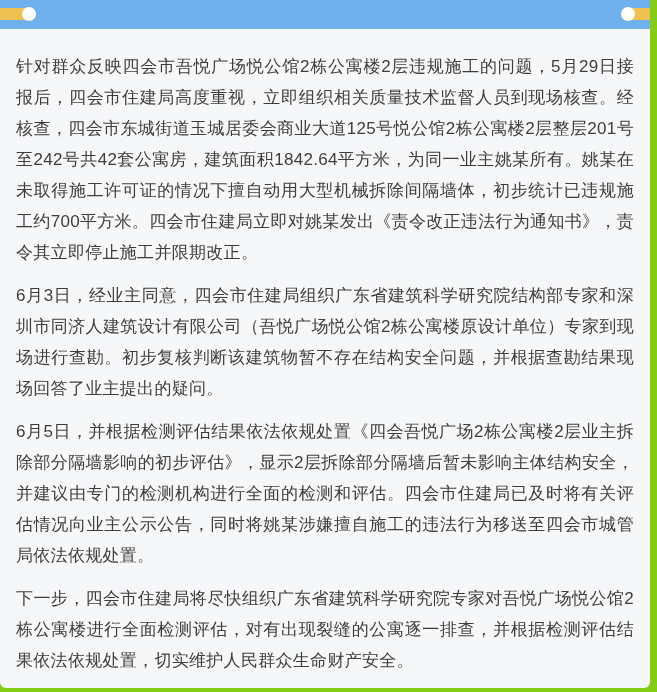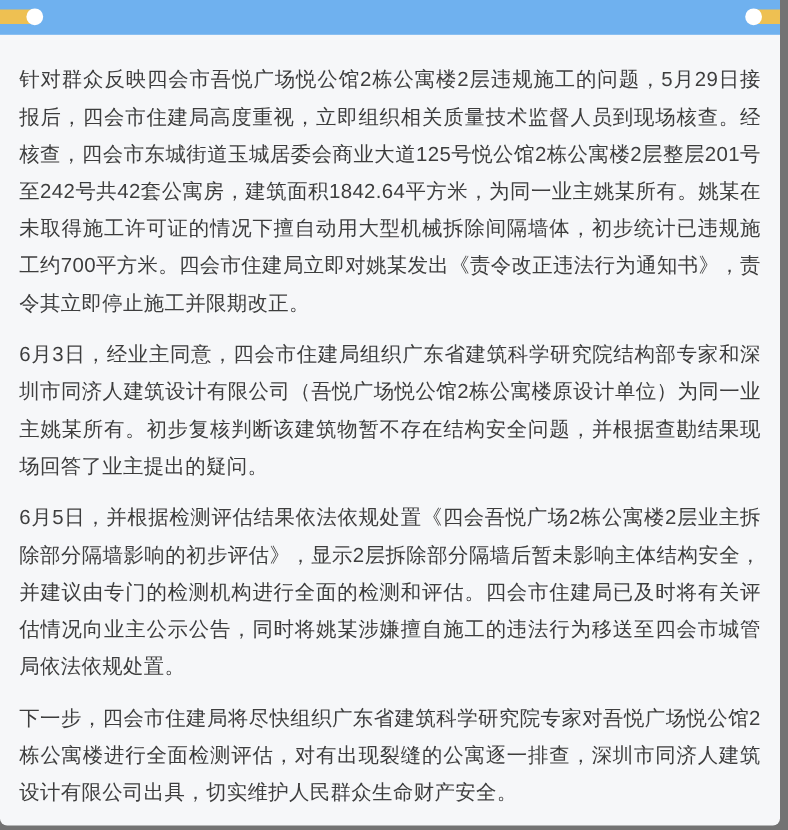--- a/index.html
+++ b/index.html
@@ -5,21 +5,21 @@
   html, body {
     margin: 0;
     padding: 0;
     background: #ffffff;
     font-family: "Liberation Sans", "DejaVu Sans", sans-serif;
   }
   .screen {
     position: relative;
     width: 657px;
     height: 692px;
-    background: #737373;
+    background: #84cc16;
     overflow: hidden;
   }
   
   .card {
     position: absolute;
     left: 0;
     top: 0;
     width: 650px;
     height: 688px;
     background: #f6f7f9;
@@ -84,20 +84,20 @@
       <div class="pill left">
         <div class="ring"></div>
       </div>
       <div class="pill right">
         <div class="ring"></div>
       </div>
     </div>
 
     <div class="content">
       <p>针对群众反映四会市吾悦广场悦公馆2栋公寓楼2层违规施工的问题，5月29日接报后，四会市住建局高度重视，立即组织相关质量技术监督人员到现场核查。经核查，四会市东城街道玉城居委会商业大道125号悦公馆2栋公寓楼2层整层201号至242号共42套公寓房，建筑面积1842.64平方米，为同一业主姚某所有。姚某在未取得施工许可证的情况下擅自动用大型机械拆除间隔墙体，初步统计已违规施工约700平方米。四会市住建局立即对姚某发出《责令改正违法行为通知书》，责令其立即停止施工并限期改正。</p>
-      <p>6月3日，经业主同意，四会市住建局组织广东省建筑科学研究院结构部专家和深圳市同济人建筑设计有限公司（吾悦广场悦公馆2栋公寓楼原设计单位）为同一业主姚某所有。初步复核判断该建筑物暂不存在结构安全问题，并根据查勘结果现场回答了业主提出的疑问。</p>
+      <p>6月3日，经业主同意，四会市住建局组织广东省建筑科学研究院结构部专家和深圳市同济人建筑设计有限公司（吾悦广场悦公馆2栋公寓楼原设计单位）专家到现场进行查勘。初步复核判断该建筑物暂不存在结构安全问题，并根据查勘结果现场回答了业主提出的疑问。</p>
       <p>6月5日，并根据检测评估结果依法依规处置《四会吾悦广场2栋公寓楼2层业主拆除部分隔墙影响的初步评估》，显示2层拆除部分隔墙后暂未影响主体结构安全，并建议由专门的检测机构进行全面的检测和评估。四会市住建局已及时将有关评估情况向业主公示公告，同时将姚某涉嫌擅自施工的违法行为移送至四会市城管局依法依规处置。</p>
-      <p>下一步，四会市住建局将尽快组织广东省建筑科学研究院专家对吾悦广场悦公馆2栋公寓楼进行全面检测评估，对有出现裂缝的公寓逐一排查，深圳市同济人建筑设计有限公司出具，切实维护人民群众生命财产安全。</p>
+      <p>下一步，四会市住建局将尽快组织广东省建筑科学研究院专家对吾悦广场悦公馆2栋公寓楼进行全面检测评估，对有出现裂缝的公寓逐一排查，并根据检测评估结果依法依规处置，切实维护人民群众生命财产安全。</p>
 
     </div>
 
   </div>
 </div>
 
 </body></html>

